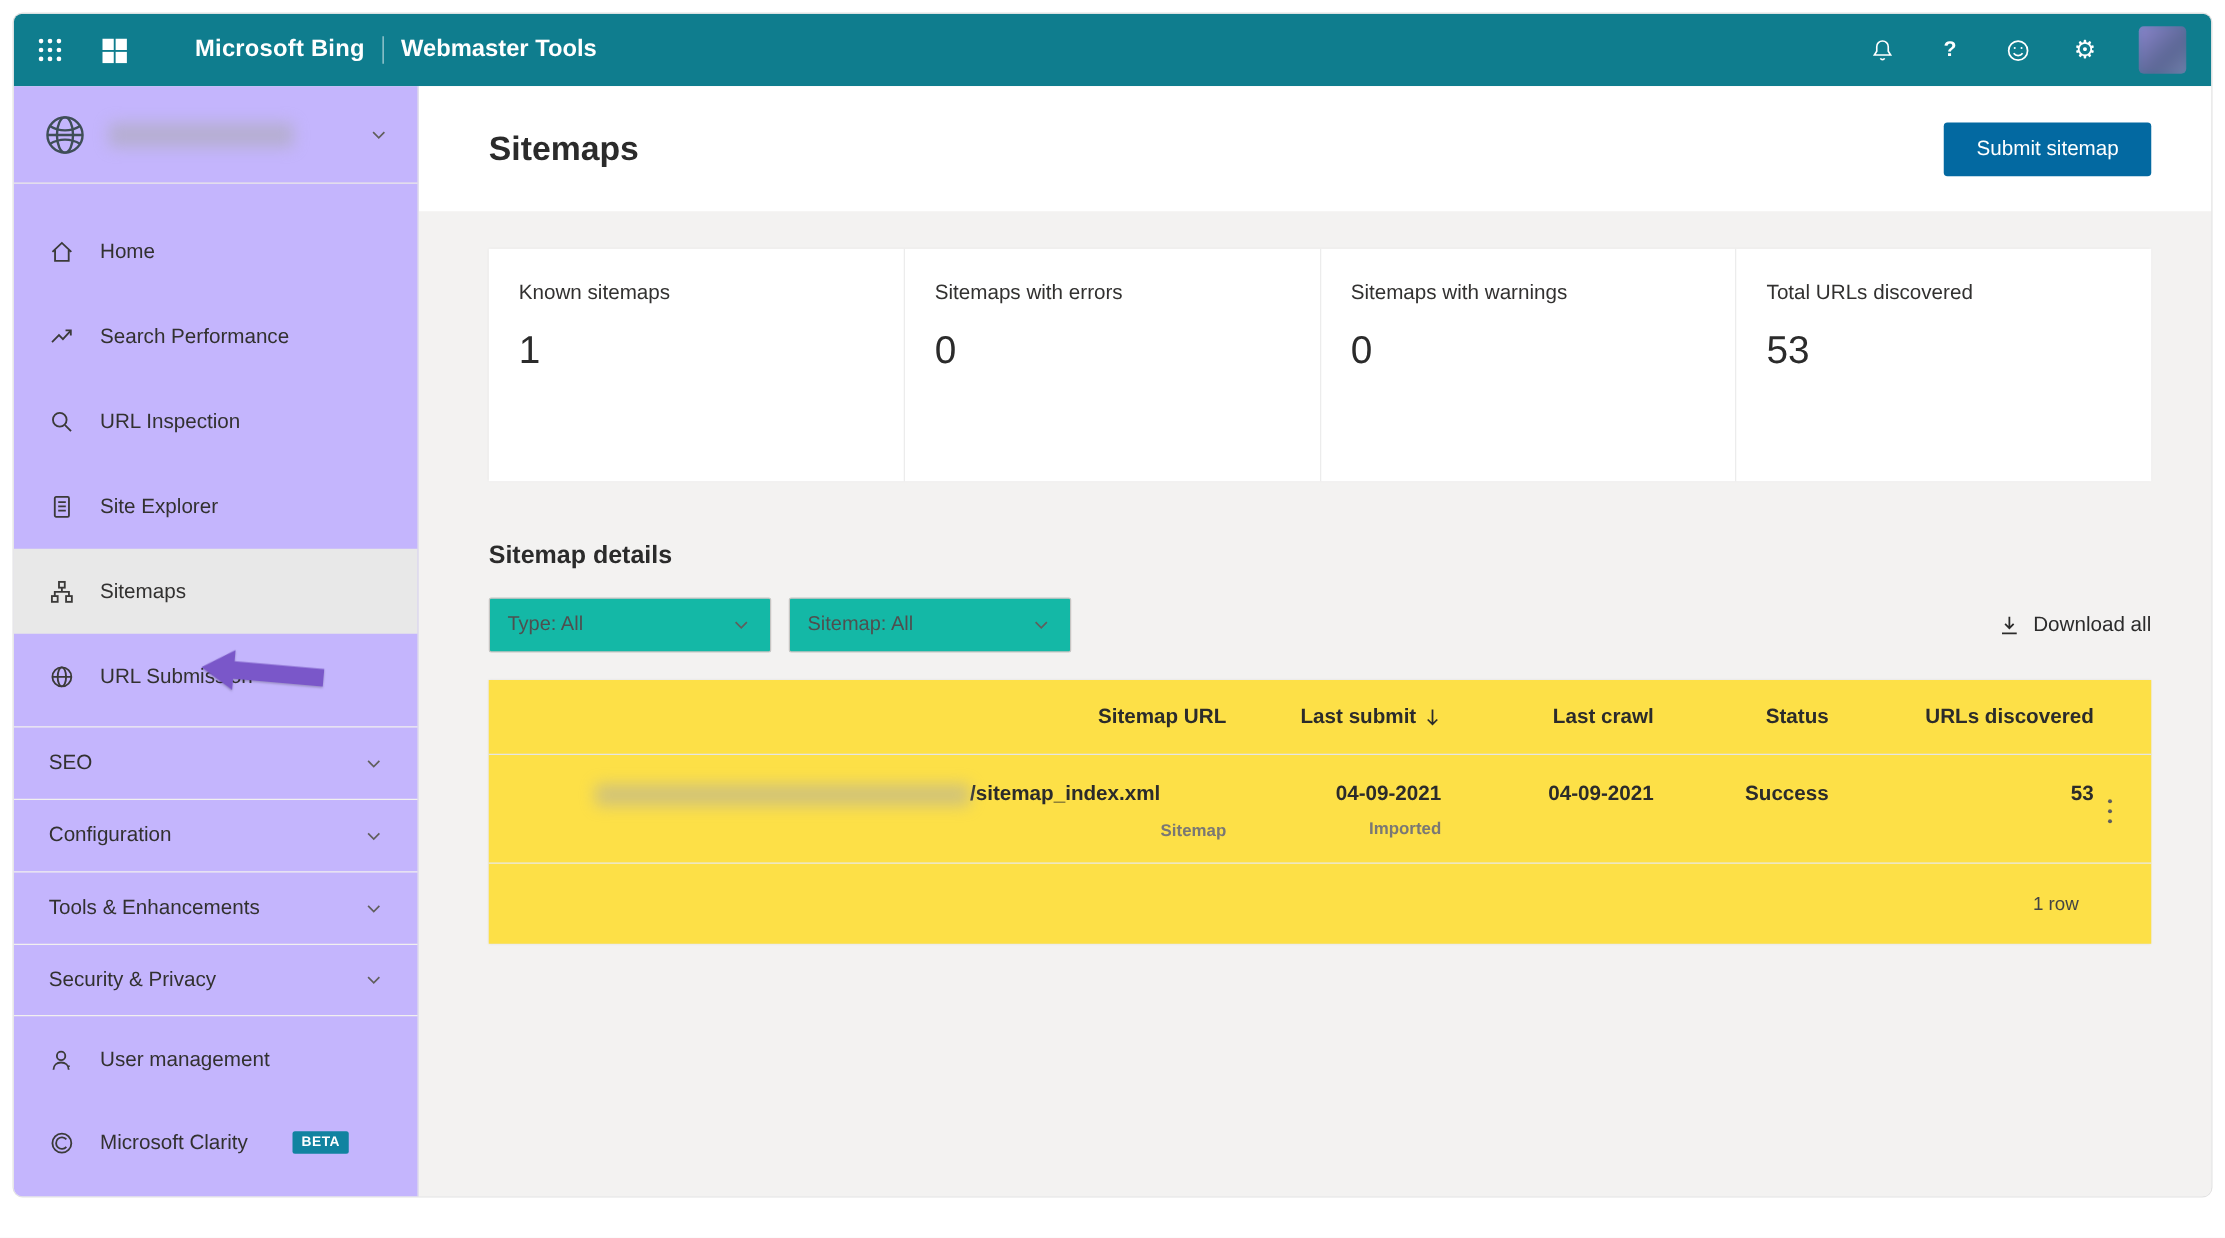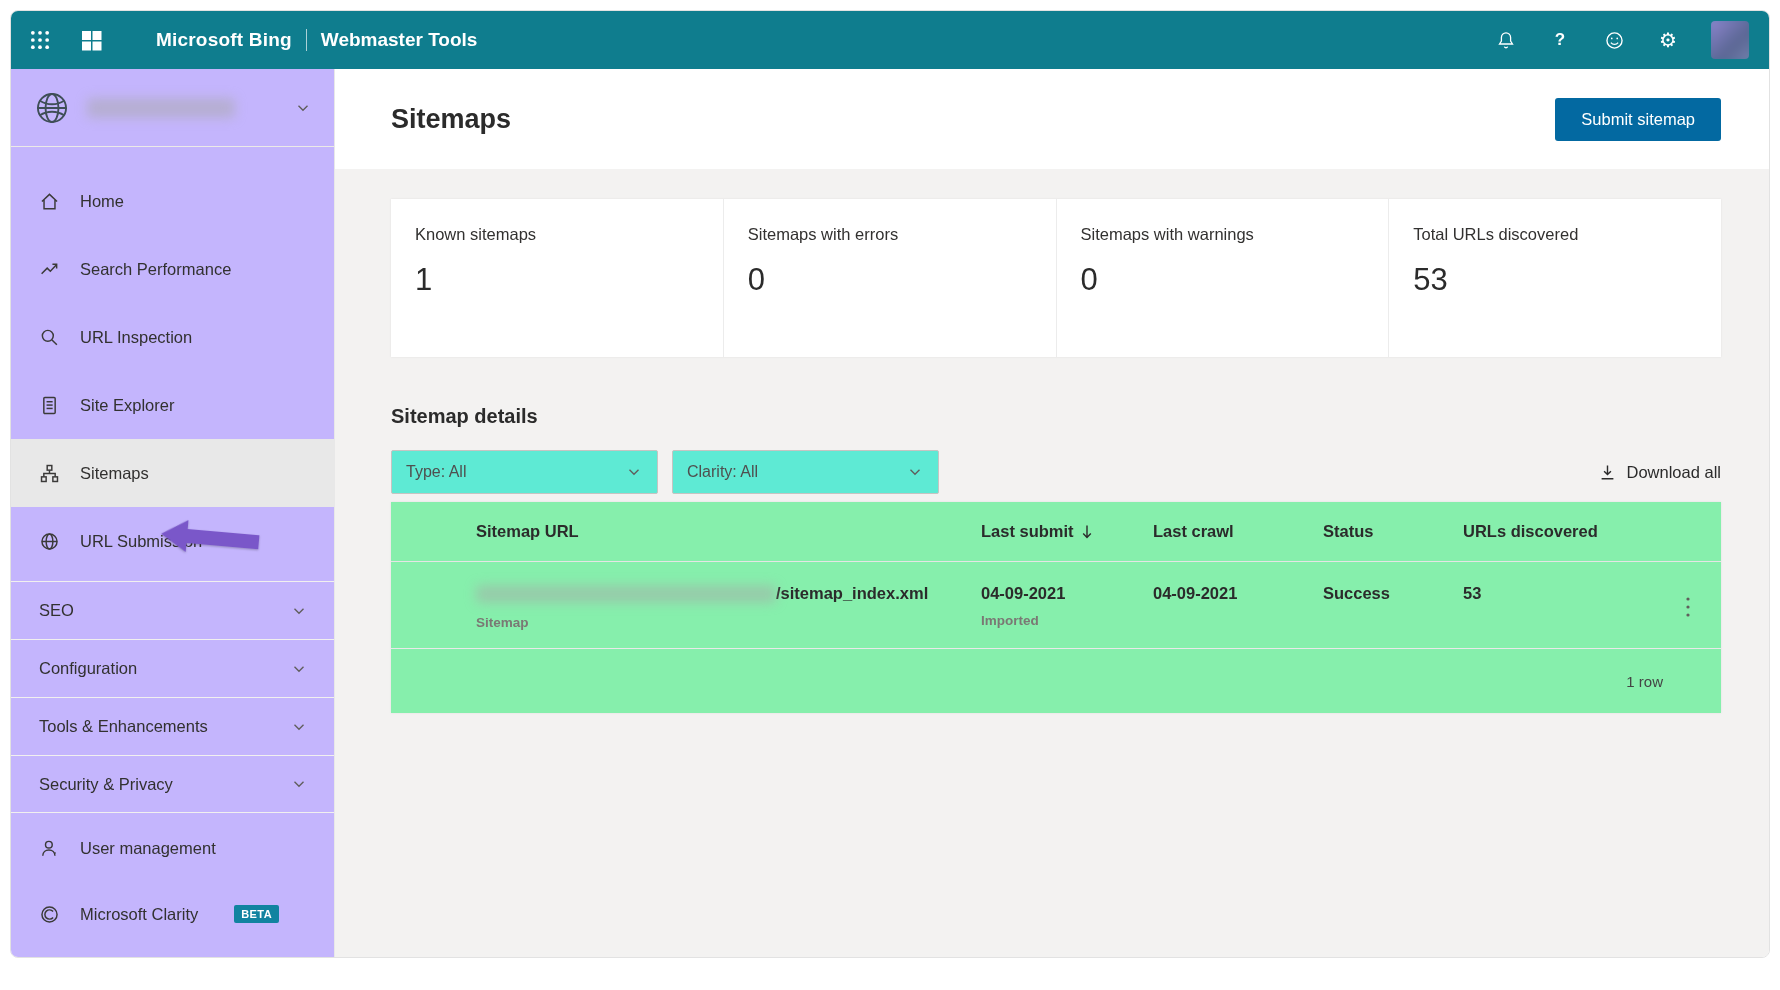--- a/index.html
+++ b/index.html
@@ -78,38 +78,38 @@
   .page-title { font-size:27px; font-weight:600; color:#2b2b2b; }
   .submit-btn {
     margin-left:auto; background:#0369a1; color:#fff; border:none; border-radius:3px;
     font-size:16.5px; font-weight:400; padding:12px 26px; cursor:pointer;
     font-family:"Liberation Sans", sans-serif;
   }
 
   .page-body { flex:1; padding:30px 48px 0 56px; }
 
   .stats-row { display:flex; background:#fff; box-shadow:0 0 2px rgba(0,0,0,.08); }
-  .stat-card { flex:1; height:158px; padding:26px 0 0 24px; border-right:1px solid #ececec; }
+  .stat-card { flex:1; height:186px; padding:26px 0 0 24px; border-right:1px solid #ececec; }
   .stat-card:last-child { border-right:none; }
   .stat-label { font-size:16.5px; color:#323130; }
   .stat-value { font-size:31px; color:#2b2b2b; margin-top:18px; font-weight:400; }
 
   .details-heading { margin-top:48px; font-size:20px; font-weight:600; color:#2b2b2b; }
 
   .filters-row { margin-top:22px; display:flex; align-items:center; gap:14px; }
   .filter {
-    width:267px; height:44px; background:#5eead4; border:1px solid #c6c4c2; border-radius:2px;
+    width:226px; height:44px; background:#14b8a6; border:1px solid #c6c4c2; border-radius:2px;
     display:flex; align-items:center; justify-content:space-between; padding:0 14px;
     font-size:16px; color:#4f4f4f; cursor:pointer;
   }
   .download-all { margin-left:auto; display:flex; align-items:center; gap:10px; font-size:16.5px; color:#2b2b2b; cursor:pointer; }
   .download-all .dl-icon { color:#2b2b2b; display:flex; }
 
   
-  .table-card { margin-top:8px; background:#86efac; box-shadow:0 0 2px rgba(0,0,0,.08); }
+  .table-card { margin-top:22px; background:#fde047; box-shadow:0 0 2px rgba(0,0,0,.08);text-align:right; }
   .trow { display:grid; grid-template-columns:590px 172px 170px 140px 212px 1fr; align-items:center; }
   .thead { height:60px; border-bottom:1px solid #e5e5e5; font-weight:700; font-size:16.5px; color:#2b2b2b; }
   .cell-url { padding-left:85px; }
   .th-sort { display:inline-flex; align-items:center; gap:6px; }
   .tbody-row { padding:16px 0 18px 0; border-bottom:1px solid #e9e9e9; font-size:16.5px; color:#2b2b2b; align-items:start; }
   .tbody-row > div { padding-top:6px;font-weight:bold; }
   .url-main { display:flex; align-items:center; }
   .url-redact { width:300px; height:18px; display:inline-block; }
   .url-sub { margin-top:12px; font-size:13.5px; color:#7a7874; }
   .cell-note { margin-top:10px; font-size:13.5px; color:#7a7874; }
@@ -358,21 +358,21 @@
         <div class="filters-row">
           <div class="filter">
             <span>Type: All</span>
             <span class="chev">
                 <svg width="18" height="18" viewBox="0 0 20 20" fill="none" stroke="currentColor" stroke-width="1.5">
                   <path d="M5 7.5 L10 12.5 L15 7.5"></path>
                 </svg>
               </span>
           </div>
           <div class="filter">
-            <span>Clarity: All</span>
+            <span>Sitemap: All</span>
             <span class="chev">
                 <svg width="18" height="18" viewBox="0 0 20 20" fill="none" stroke="currentColor" stroke-width="1.5">
                   <path d="M5 7.5 L10 12.5 L15 7.5"></path>
                 </svg>
               </span>
           </div>
           <div class="download-all">
             <span class="dl-icon">
               <svg width="19" height="19" viewBox="0 0 20 20" fill="none" stroke="currentColor" stroke-width="1.5">
                   <path d="M10 2.5 V12 M6.4 8.6 L10 12.2 L13.6 8.6 M3.8 16.6 H16.2"></path>

